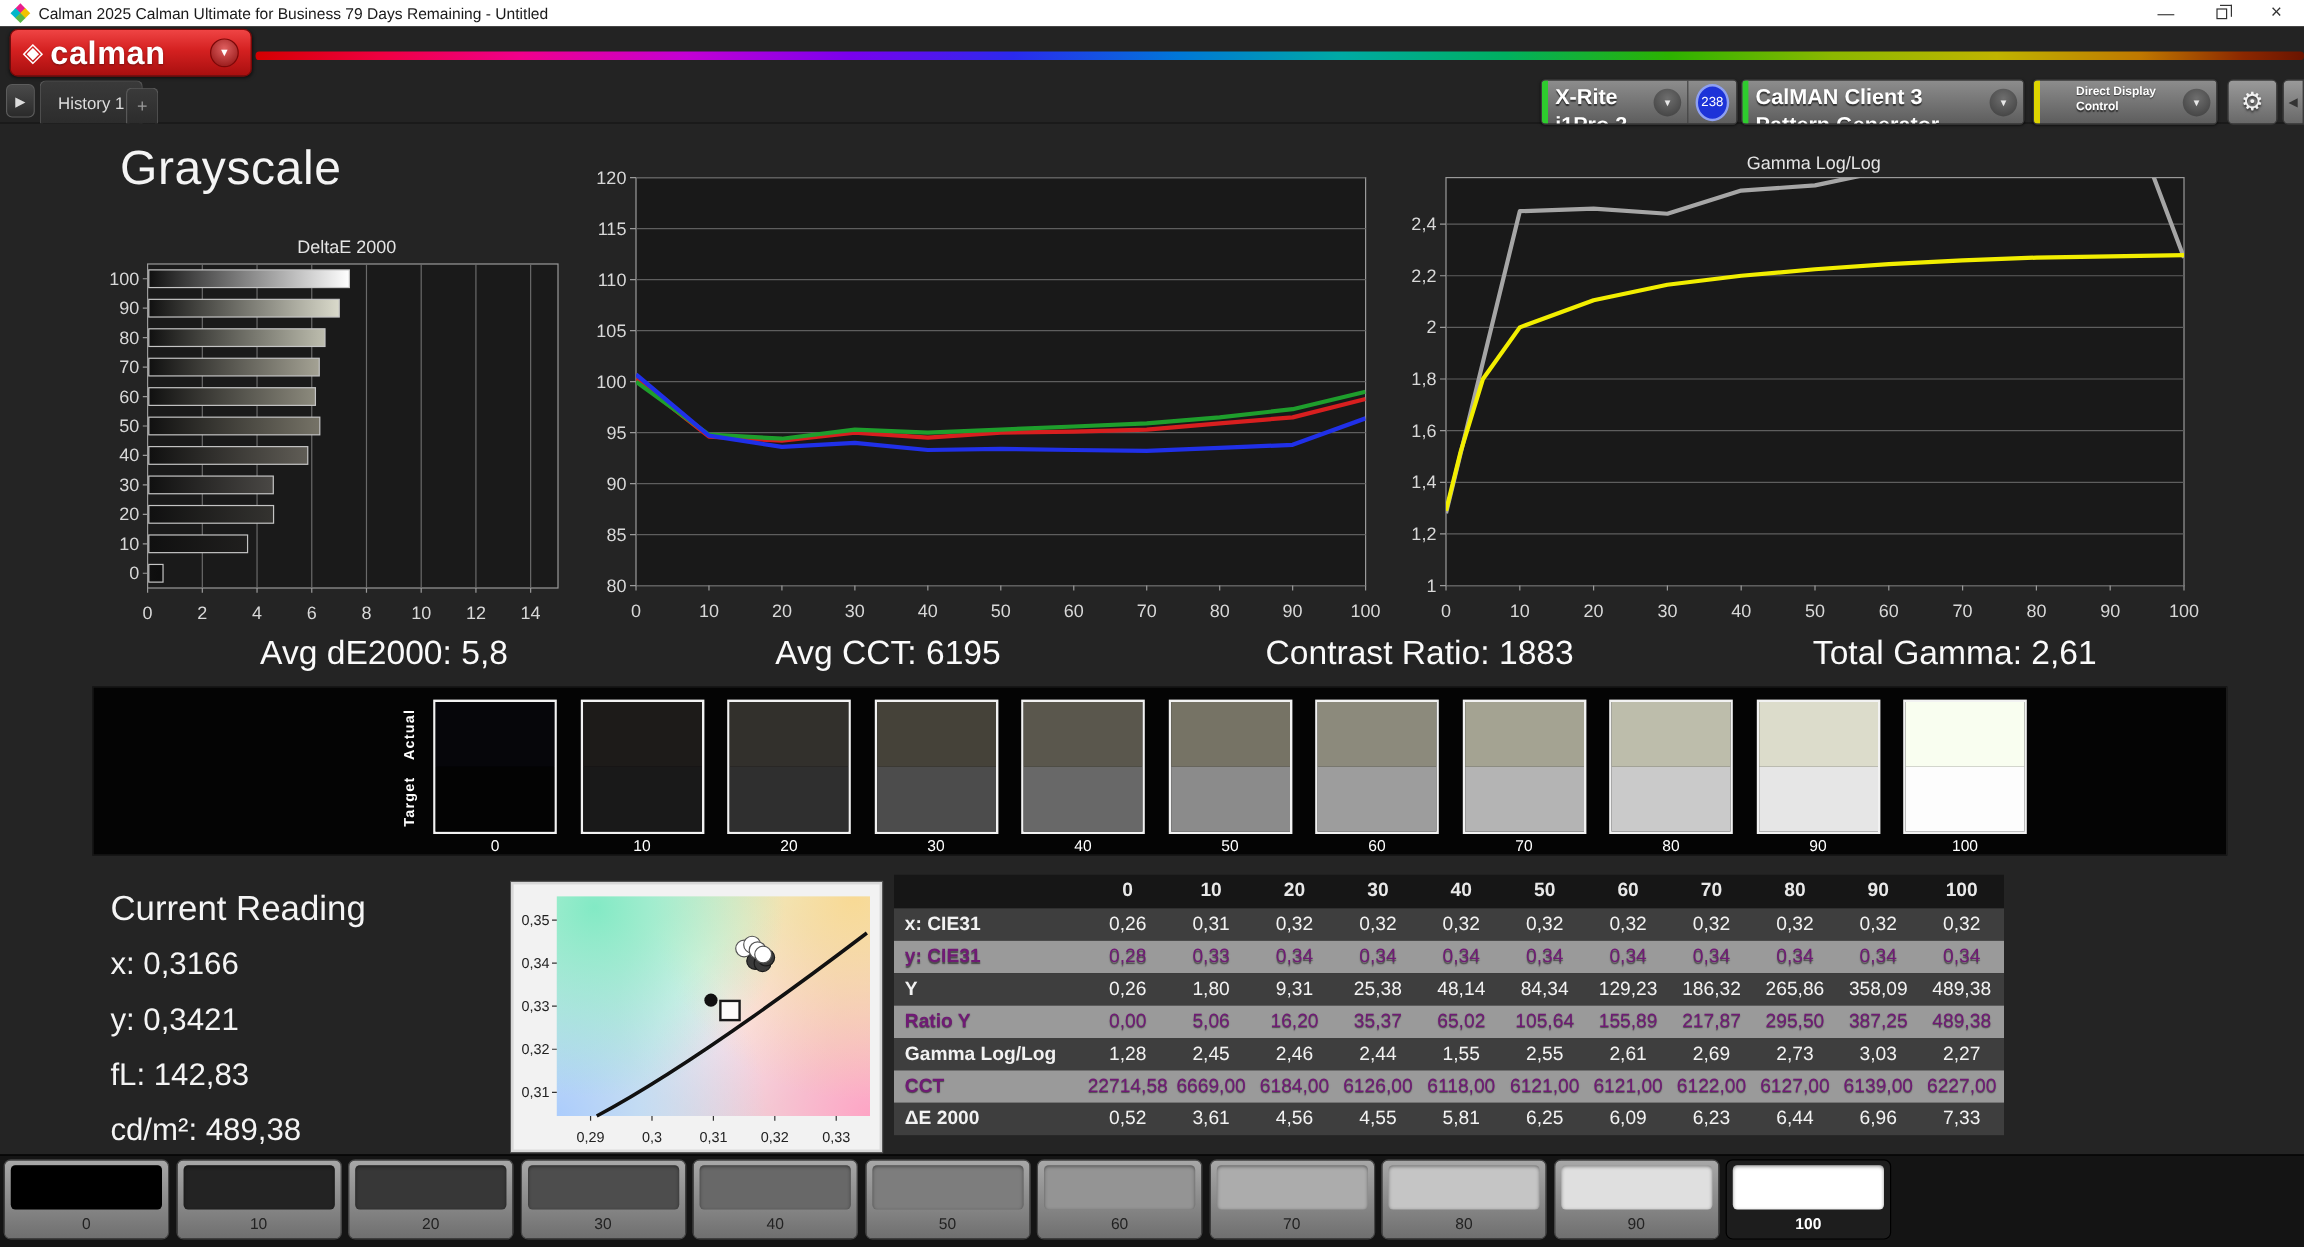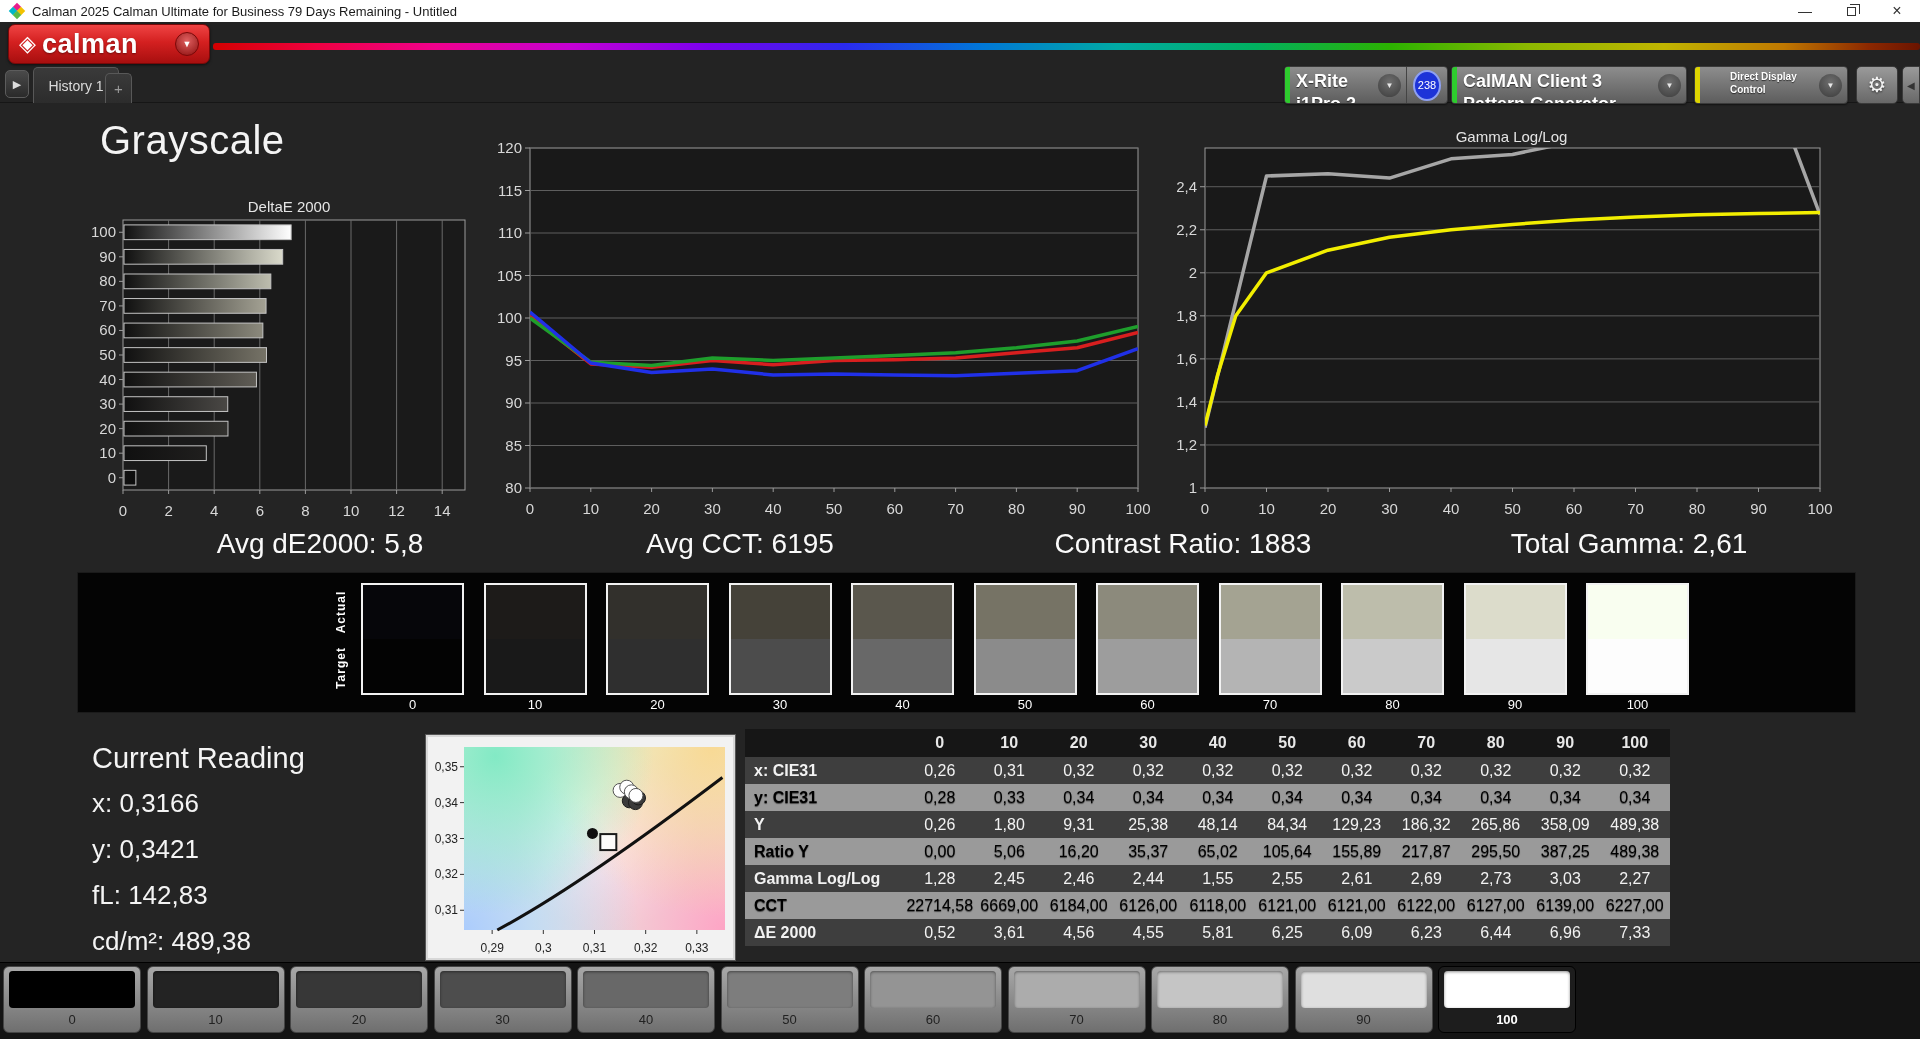--- a/index.html
+++ b/index.html
@@ -69,21 +69,21 @@
   .cr-item{position:absolute;left:92px;font-size:26px;color:#f4f4f4;}
   .cie-panel{position:absolute;left:426px;top:735px;width:309px;height:225px;background:#f2f2f2;
     border:2px solid #d8d8d8;box-shadow:0 0 0 1px #555;}
   
   .dtable{position:absolute;left:745px;top:729px;width:925px;font-size:16px;}
   .trow{display:flex;height:27px;align-items:center;}
   .thead{height:28px;background:#161616;font-weight:bold;}
   .trow .lbl{width:160px;padding-left:9px;font-weight:bold;flex:none;}
   .trow .val{width:69.5px;text-align:center;flex:none;}
   .row-dark{background:#3e3e3e;color:#f2f2f2;}
-  .row-light{background:#9a9a9a;color:#000000;text-shadow:0 1px 1px rgba(0,0,0,.55);}
+  .row-light{background:#9a9a9a;color:#701a75;text-shadow:0 1px 1px rgba(0,0,0,.55);}
   
   .bottom-bar{position:absolute;left:0;top:962px;width:1920px;height:77px;background:#141414;border-top:1px solid #000;}
   .bswatch{position:absolute;top:3px;width:138px;height:67px;border-radius:6px;
     background:linear-gradient(180deg,#a8a8a8,#6f6f6f);border:1px solid #454545;}
   .bswatch .patch{position:absolute;left:5px;top:4px;right:5px;height:37px;border-radius:4px;box-shadow:inset 0 1px 3px rgba(0,0,0,.45);}
   .bswatch .blabel{position:absolute;left:0;right:0;top:45px;text-align:center;font-size:13px;color:#222;}
   .bswatch.selected{background:#1d1d1d;border-color:#000;}
   .bswatch.selected .blabel{color:#fff;font-weight:bold;}
   svg text{font-family:"Liberation Sans", sans-serif;}
 </style>

